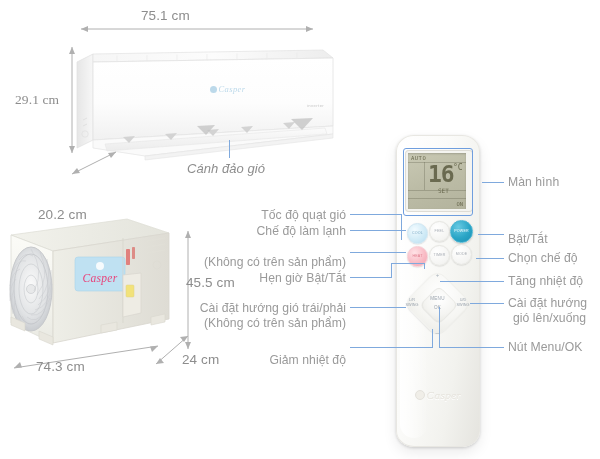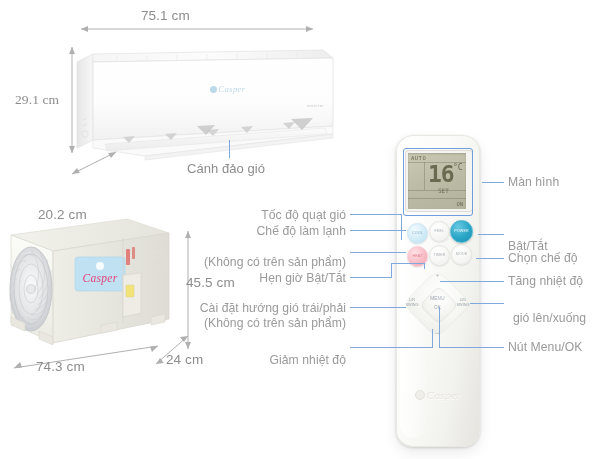--- a/index.html
+++ b/index.html
@@ -388,21 +388,21 @@
   <div class="dim-text" style="left:15px; top:92px;font-family:Liberation Serif, serif;">29.1 cm</div>
 
   <svg class="abs" style="left:68px; top:146px;" width="52" height="32">
     <line x1="4" y1="28" x2="48" y2="6" stroke="#b0b0b0" stroke-width="1"></line>
     <path d="M4,28 L12,27 L9,22 Z" fill="#b0b0b0"></path>
     <path d="M48,6 L40,7 L43,12 Z" fill="#b0b0b0"></path>
   </svg>
   <div class="dim-text" style="left:38px; top:166px;margin-top:41px;">20.2 cm</div>
 
   <div class="lead-v" style="left:229px; top:140px; height:18px;"></div>
-  <div class="callout-text" style="left:187px; top:161px; font-size:13px; color:#8d8d8d;">Cánh đảo gió</div>
+  <div class="callout-text" style="left:187px; top:161px; font-size:13px; color:#8d8d8d;font-style:italic;">Cánh đảo gió</div>
 
   <div id="outdoor">
     <svg width="200" height="150" viewBox="0 0 200 150">
       <defs>
         <linearGradient id="outFront" x1="0" y1="0" x2="0" y2="1">
           <stop offset="0%" stop-color="#fbfbf7"></stop>
           <stop offset="60%" stop-color="#f4f4ee"></stop>
           <stop offset="100%" stop-color="#e9e9e2"></stop>
         </linearGradient>
         <linearGradient id="outTop" x1="0" y1="0" x2="1" y2="0">
@@ -490,21 +490,21 @@
     <path d="M4,28 L12,27.5 L10,22 Z" fill="#b0b0b0"></path>
     <path d="M148,6 L140,6.5 L142,12 Z" fill="#b0b0b0"></path>
   </svg>
   <div class="dim-text" style="left:36px; top:359px;">74.3 cm</div>
 
   <svg class="abs" style="left:152px; top:332px;" width="42" height="36">
     <line x1="4" y1="32" x2="36" y2="4" stroke="#b0b0b0" stroke-width="1"></line>
     <path d="M4,32 L12,31 L8,26 Z" fill="#b0b0b0"></path>
     <path d="M36,4 L28,5 L32,10 Z" fill="#b0b0b0"></path>
   </svg>
-  <div class="dim-text" style="left:166px; top:352px;">24 cm</div>
+  <div class="dim-text" style="left:182px; top:352px;">24 cm</div>
 
   <div id="remote">
     <div class="remote-body"></div>
     <div class="remote-gloss"></div>
 
     <div class="lcd-frame">
       <div class="lcd">
         <div class="lcd-line" style="top:9px;"></div>
         <div class="lcd-line" style="top:37px;"></div>
         <div class="lcd-line" style="top:45px;"></div>
@@ -584,28 +584,29 @@
   <div class="callout-text right-align" style="left:126px; top:316px; width:220px;">(Không có trên sản phẩm)</div>
 
   <div class="callout-text right-align" style="left:146px; top:341px; width:200px;margin-top:12px;">Giảm nhiệt độ</div>
   <div class="lead" style="left:350px; top:347px; width:83px;"></div>
   <div class="lead-v" style="left:432px; top:329px; height:19px;"></div>
 
   <div class="lead" style="left:482px; top:182px; width:22px;"></div>
   <div class="callout-text" style="left:508px; top:175px;">Màn hình</div>
 
   <div class="lead" style="left:478px; top:234px; width:26px;"></div>
-  <div class="callout-text" style="left:508px; top:239px;text-align:right;">Bật/Tắt</div>
+  <div class="callout-text" style="left:508px; top:232px;text-align:right;">Bật/Tắt</div>
 
   <div class="lead" style="left:476px; top:258px; width:28px;"></div>
   <div class="callout-text" style="left:508px; top:251px;">Chọn chế độ</div>
 
   <div class="lead" style="left:440px; top:281px; width:64px;"></div>
   <div class="callout-text" style="left:508px; top:274px;">Tăng nhiệt độ</div>
 
   <div class="lead" style="left:470px; top:303px; width:34px;"></div>
+  <div class="callout-text" style="left:508px; top:296px;">Cài đặt hướng</div>
   <div class="callout-text" style="left:513px; top:311px;">gió lên/xuống</div>
 
   <div class="lead" style="left:440px; top:347px; width:64px;"></div>
   <div class="lead-v" style="left:439px; top:307px; height:41px;"></div>
   <div class="callout-text" style="left:508px; top:340px;">Nút Menu/OK</div>
 
 </div>
 
 </body></html>

